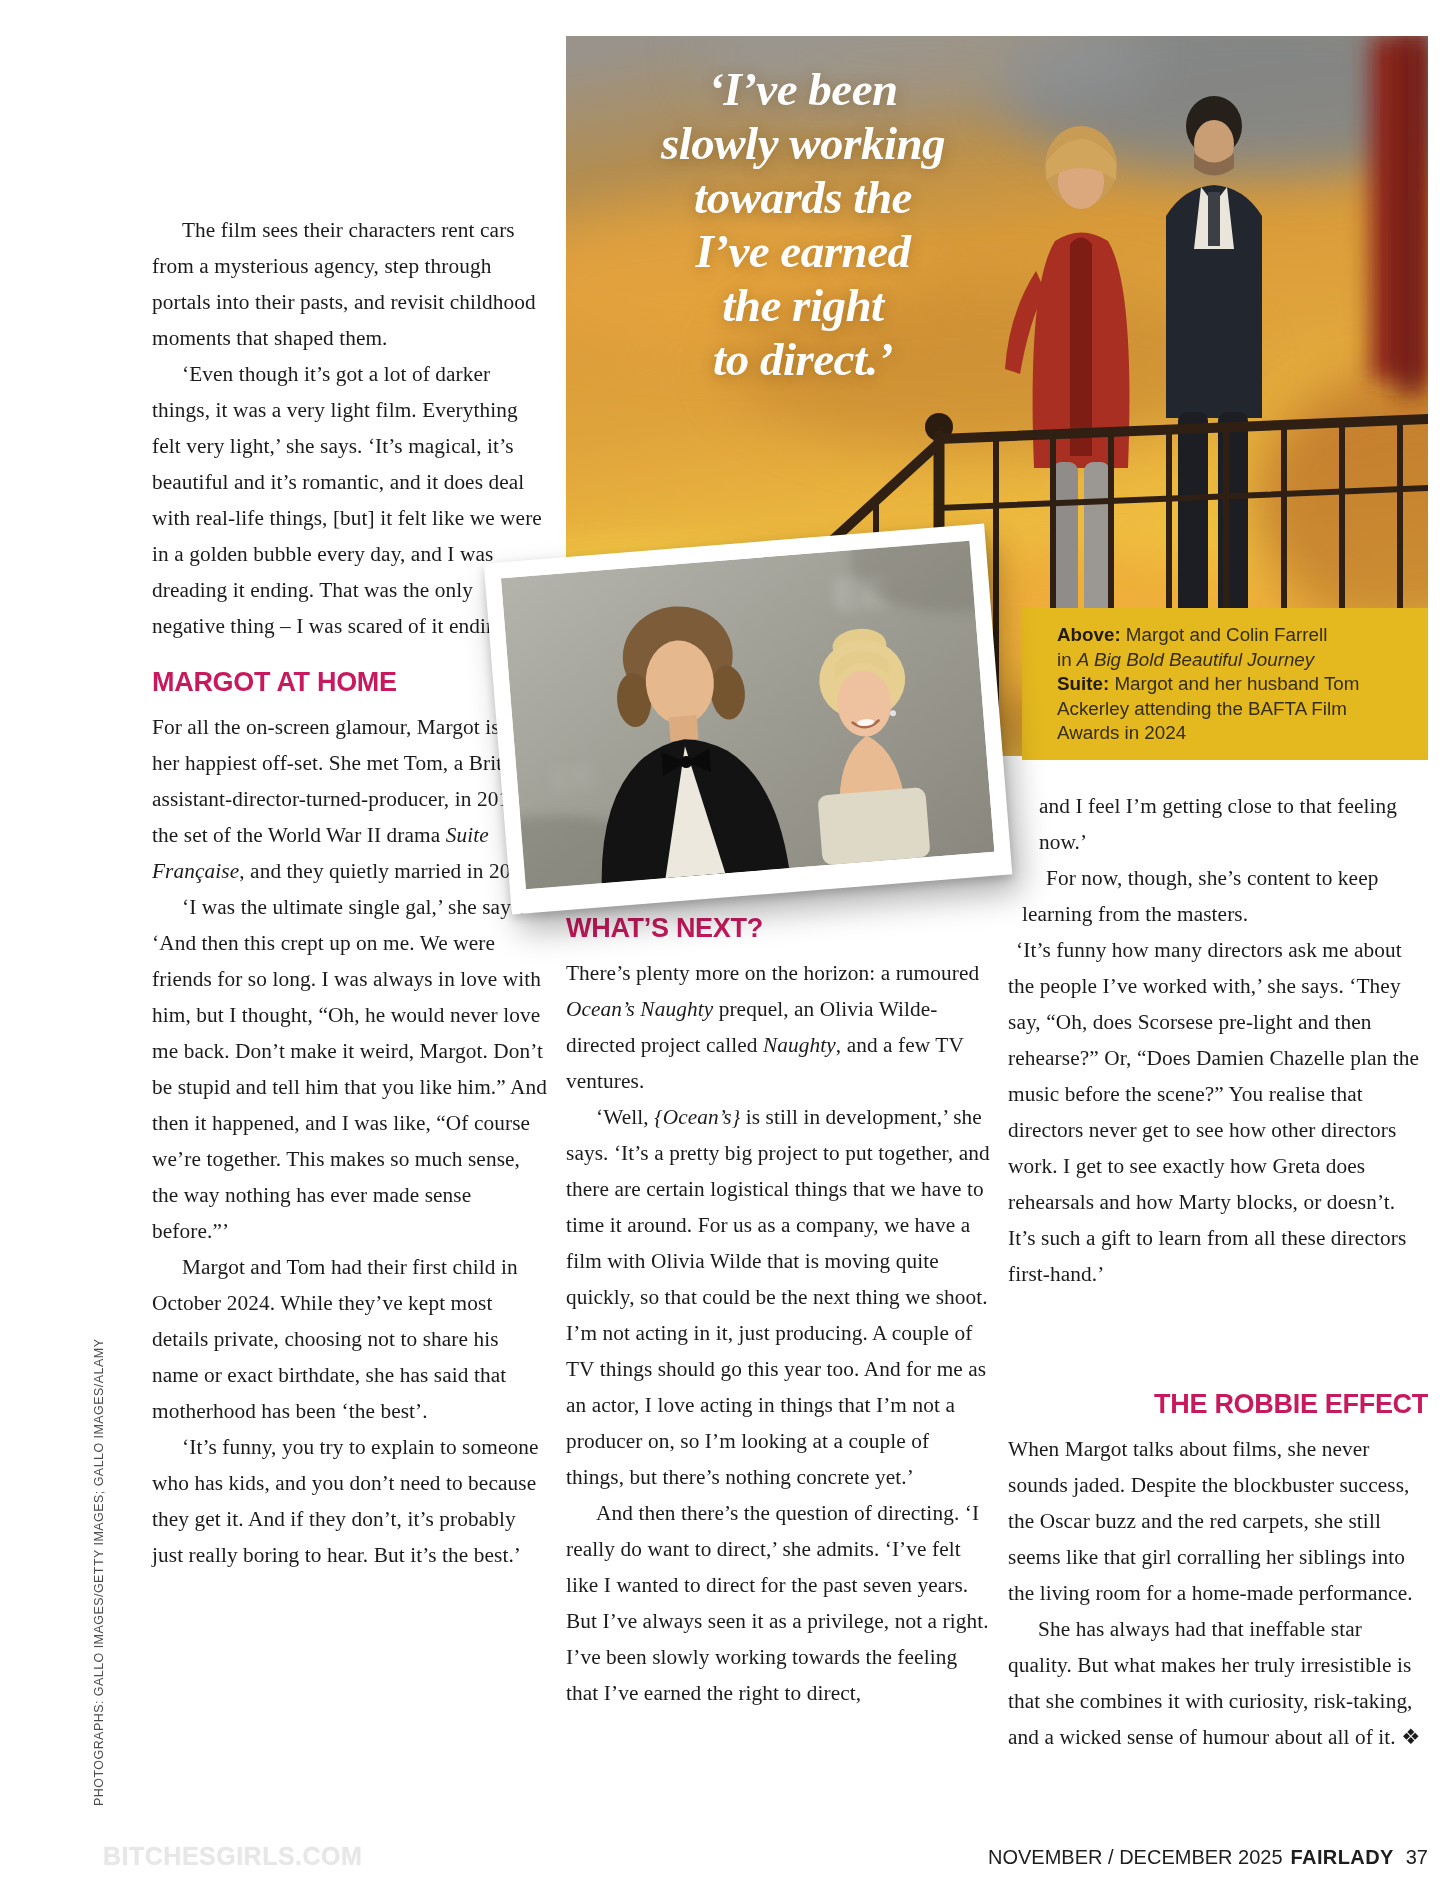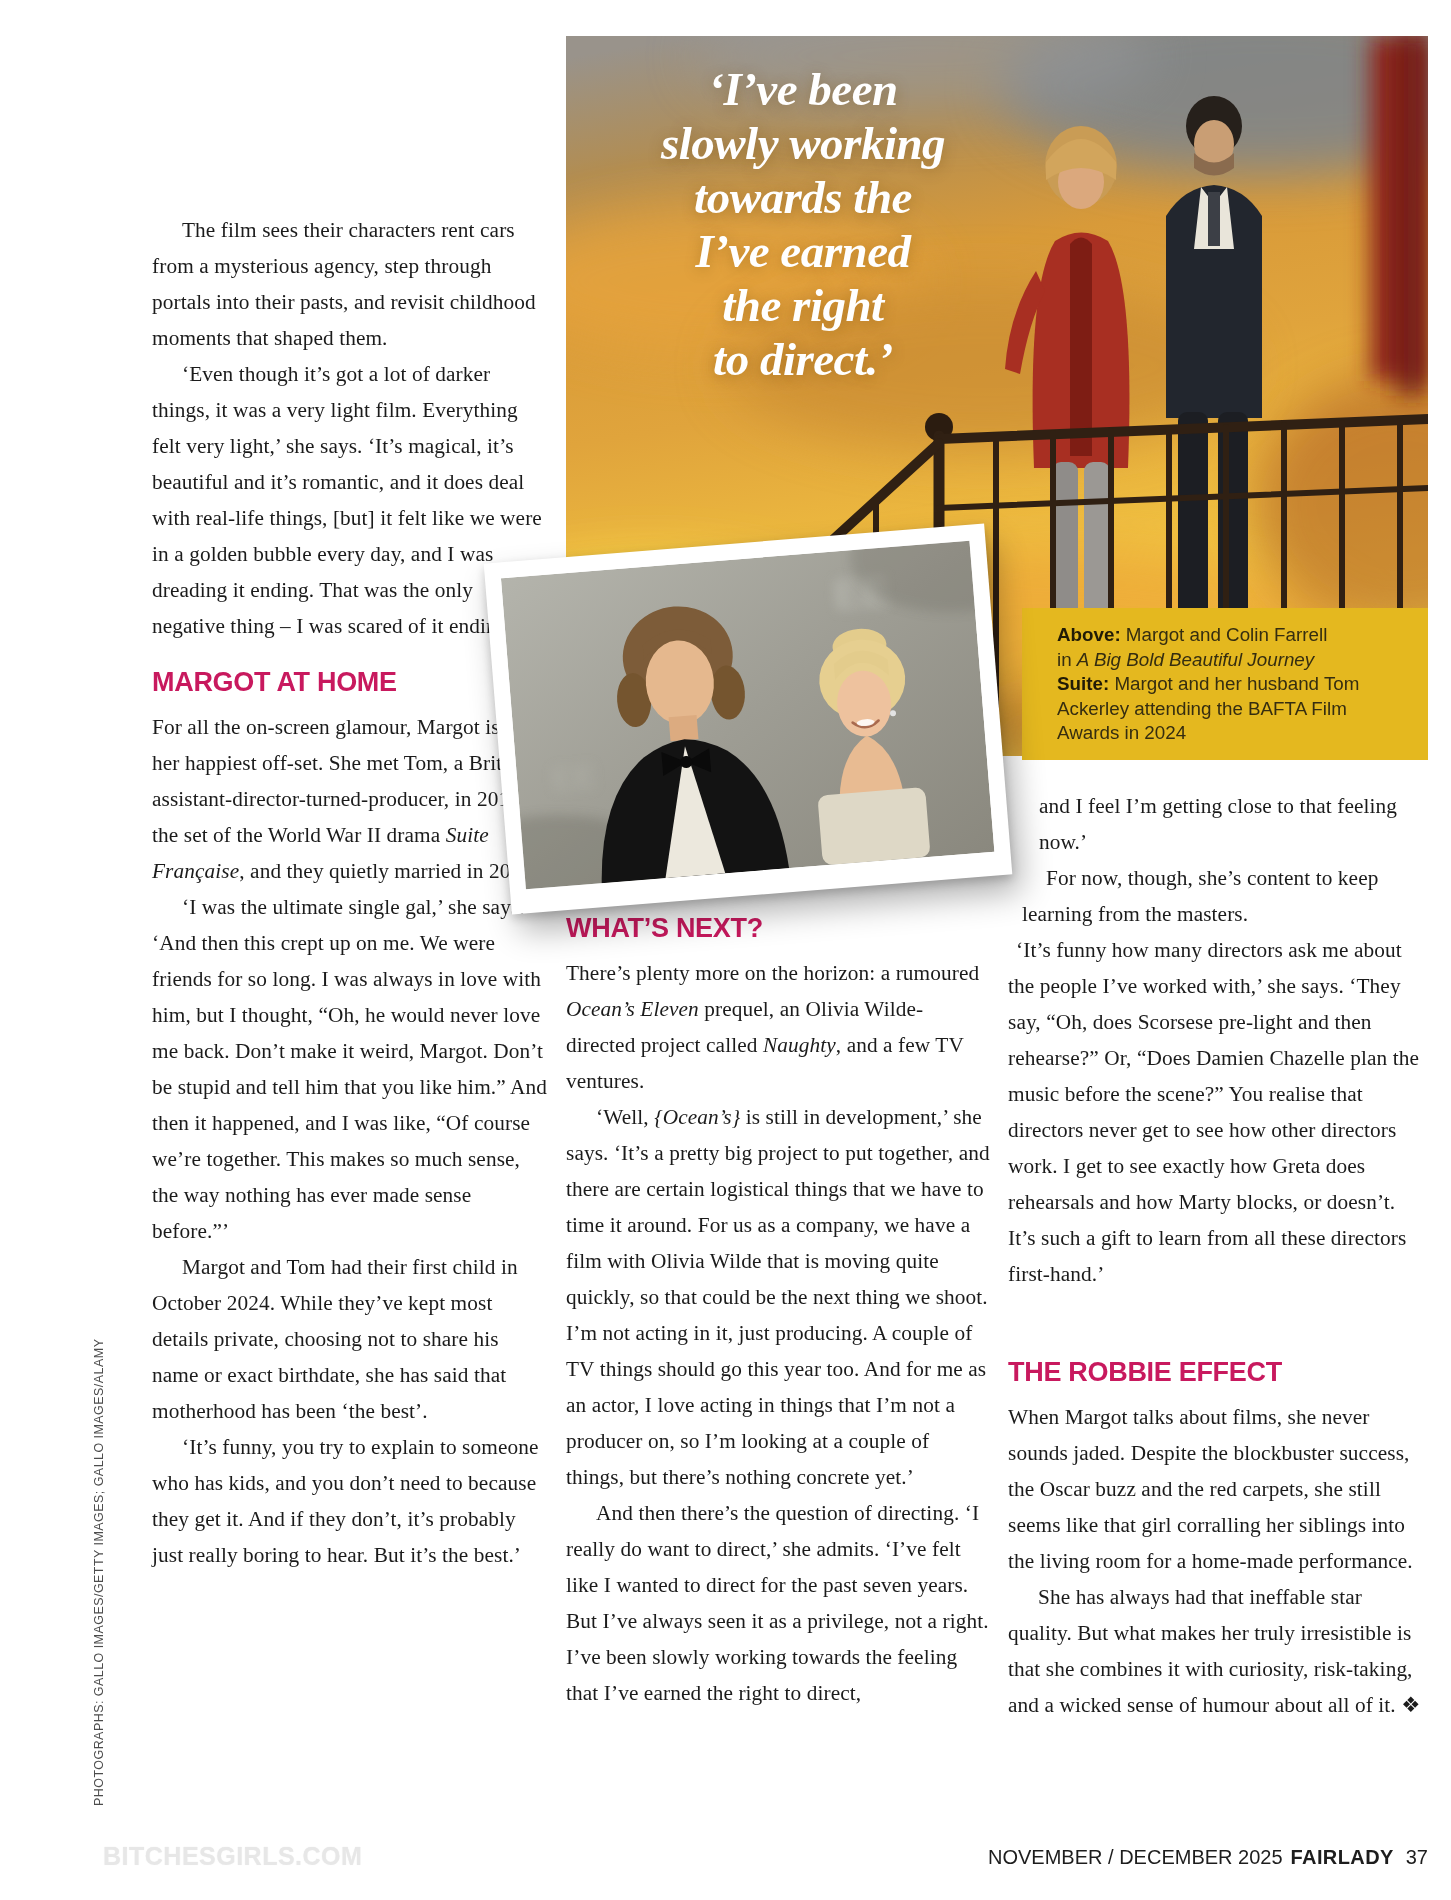--- a/index.html
+++ b/index.html
@@ -15,21 +15,21 @@
     font-family:"Liberation Sans",sans-serif;font-weight:bold;font-size:27px;
     color:#c8195e;letter-spacing:-.3px;margin:0 0 9px 0;
   }
   .col1{left:152px;top:212px;width:396px;}
   .col1 h2{margin-top:20px;}
   .col2{left:566px;top:910px;width:424px;}
   .col3{left:1008px;top:788px;width:420px;}
   .col3 .p-wrap1{padding-left:31px;}
   .col3 .p-wrap2{padding-left:14px;text-indent:24px;}
   .col3 .p-wrap3{text-indent:8px;}
-  .col3 h2.mt{margin-top:62px;}
+  .col3 h2.mt{margin-top:94px;text-align:right;}
   
   .main-photo{position:absolute;left:566px;top:36px;width:982px;height:720px;z-index:1;}
   .main-photo svg{display:block;}
   .pull-quote{
     position:absolute;left:12px;top:26px;width:450px;text-align:center;
     font-family:"Liberation Serif",serif;font-style:italic;font-weight:600;
     color:#ffffff;font-size:47px;line-height:54px;letter-spacing:-.5px;
     text-shadow:0 2px 14px rgba(110,70,10,.35);z-index:2;
   }
   
@@ -205,21 +205,21 @@
     <p class="ind"><span>‘Even though it’s got a lot of darker things, it was a very light film. Everything felt very light,’ she says. ‘It’s magical, it’s beautiful and it’s romantic, and it does deal with real-life things, [but] it felt like we were in a golden bubble every day, and I was dreading it ending. That was the only negative thing – I was scared of it ending.’</span></p>
     <h2 class="sec">MARGOT AT HOME</h2>
     <p><span>For all the on-screen glamour, Margot is at her happiest off-set. She met Tom, a British assistant-director-turned-producer, in 2013 on the set of the World War II drama </span><i>Suite Française</i><span>, and they quietly married in 2016.</span></p>
     <p class="ind"><span>‘I was the ultimate single gal,’ she says. ‘And then this crept up on me. We were friends for so long. I was always in love with him, but I thought, “Oh, he would never love me back. Don’t make it weird, Margot. Don’t be stupid and tell him that you like him.” And then it happened, and I was like, “Of course we’re together. This makes so much sense, the way nothing has ever made sense before.”’</span></p>
     <p class="ind"><span>Margot and Tom had their first child in October 2024. While they’ve kept most details private, choosing not to share his name or exact birthdate, she has said that motherhood has been ‘the best’.</span></p>
     <p class="ind"><span>‘It’s funny, you try to explain to someone who has kids, and you don’t need to because they get it. And if they don’t, it’s probably just really boring to hear. But it’s the best.’</span></p>
   </section>
 
   <section class="col col2">
     <h2 class="sec">WHAT’S NEXT?</h2>
-    <p><span>There’s plenty more on the horizon: a rumoured </span><i>Ocean’s Eleven</i><span> prequel, an Olivia Wilde-directed project called </span><i>Naughty</i><span>, and a few TV ventures.</span></p>
+    <p><span>There’s plenty more on the horizon: a rumoured </span><i>Ocean’s Naughty</i><span> prequel, an Olivia Wilde-directed project called </span><i>Naughty</i><span>, and a few TV ventures.</span></p>
     <p class="ind"><span>‘Well, </span><i>{Ocean’s}</i><span> is still in development,’ she says. ‘It’s a pretty big project to put together, and there are certain logistical things that we have to time it around. For us as a company, we have a film with Olivia Wilde that is moving quite quickly, so that could be the next thing we shoot. I’m not acting in it, just producing. A couple of TV things should go this year too. And for me as an actor, I love acting in things that I’m not a producer on, so I’m looking at a couple of things, but there’s nothing concrete yet.’</span></p>
     <p class="ind"><span>And then there’s the question of directing. ‘I really do want to direct,’ she admits. ‘I’ve felt like I wanted to direct for the past seven years. But I’ve always seen it as a privilege, not a right. I’ve been slowly working towards the feeling that I’ve earned the right to direct,</span></p>
   </section>
 
   <section class="col col3">
     <p class="p-wrap1"><span>and I feel I’m getting close to that feeling now.’</span></p>
     <p class="p-wrap2"><span>For now, though, she’s content to keep learning from the masters.</span></p>
     <p class="p-wrap3"><span>‘It’s funny how many directors ask me about the people I’ve worked with,’ she says. ‘They say, “Oh, does Scorsese pre-light and then rehearse?” Or, “Does Damien Chazelle plan the music before the scene?” You realise that directors never get to see how other directors work. I get to see exactly how Greta does rehearsals and how Marty blocks, or doesn’t. It’s such a gift to learn from all these directors first-hand.’</span></p>
     <h2 class="sec mt">THE ROBBIE EFFECT</h2>
     <p><span>When Margot talks about films, she never sounds jaded. Despite the blockbuster success, the Oscar buzz and the red carpets, she still seems like that girl corralling her siblings into the living room for a home-made performance.</span></p>

